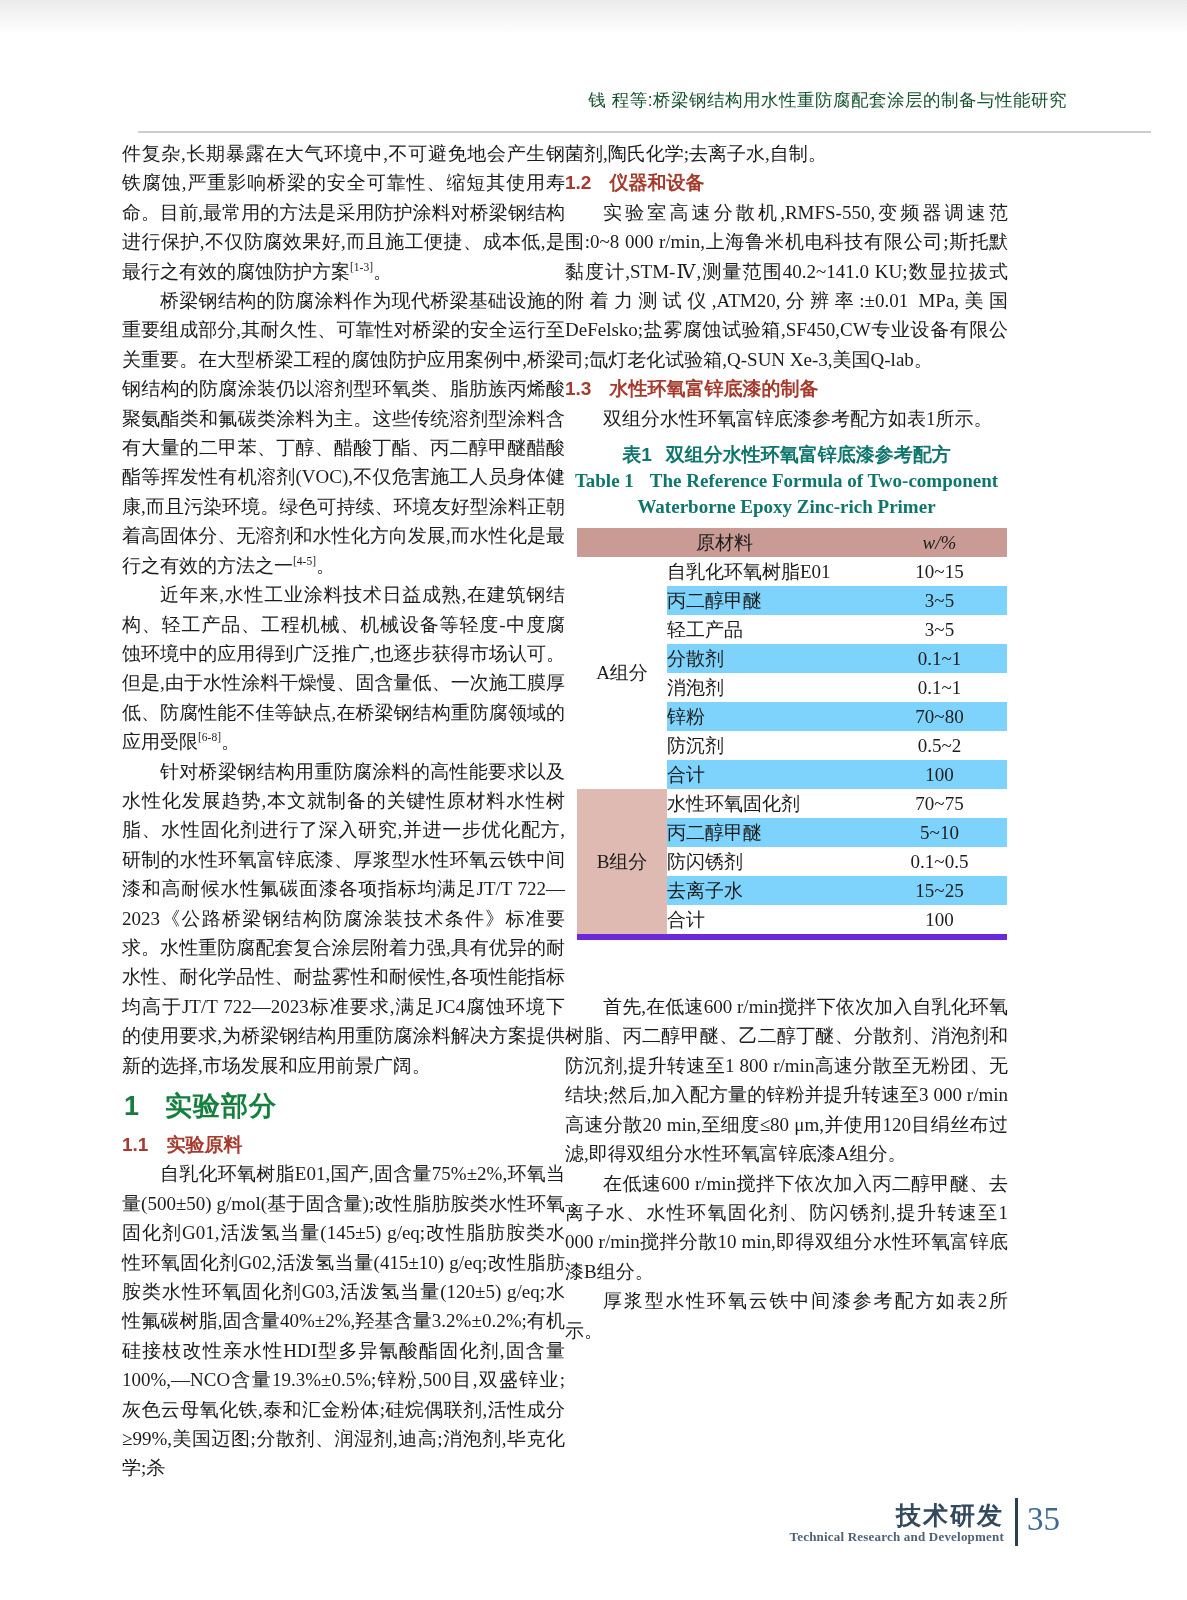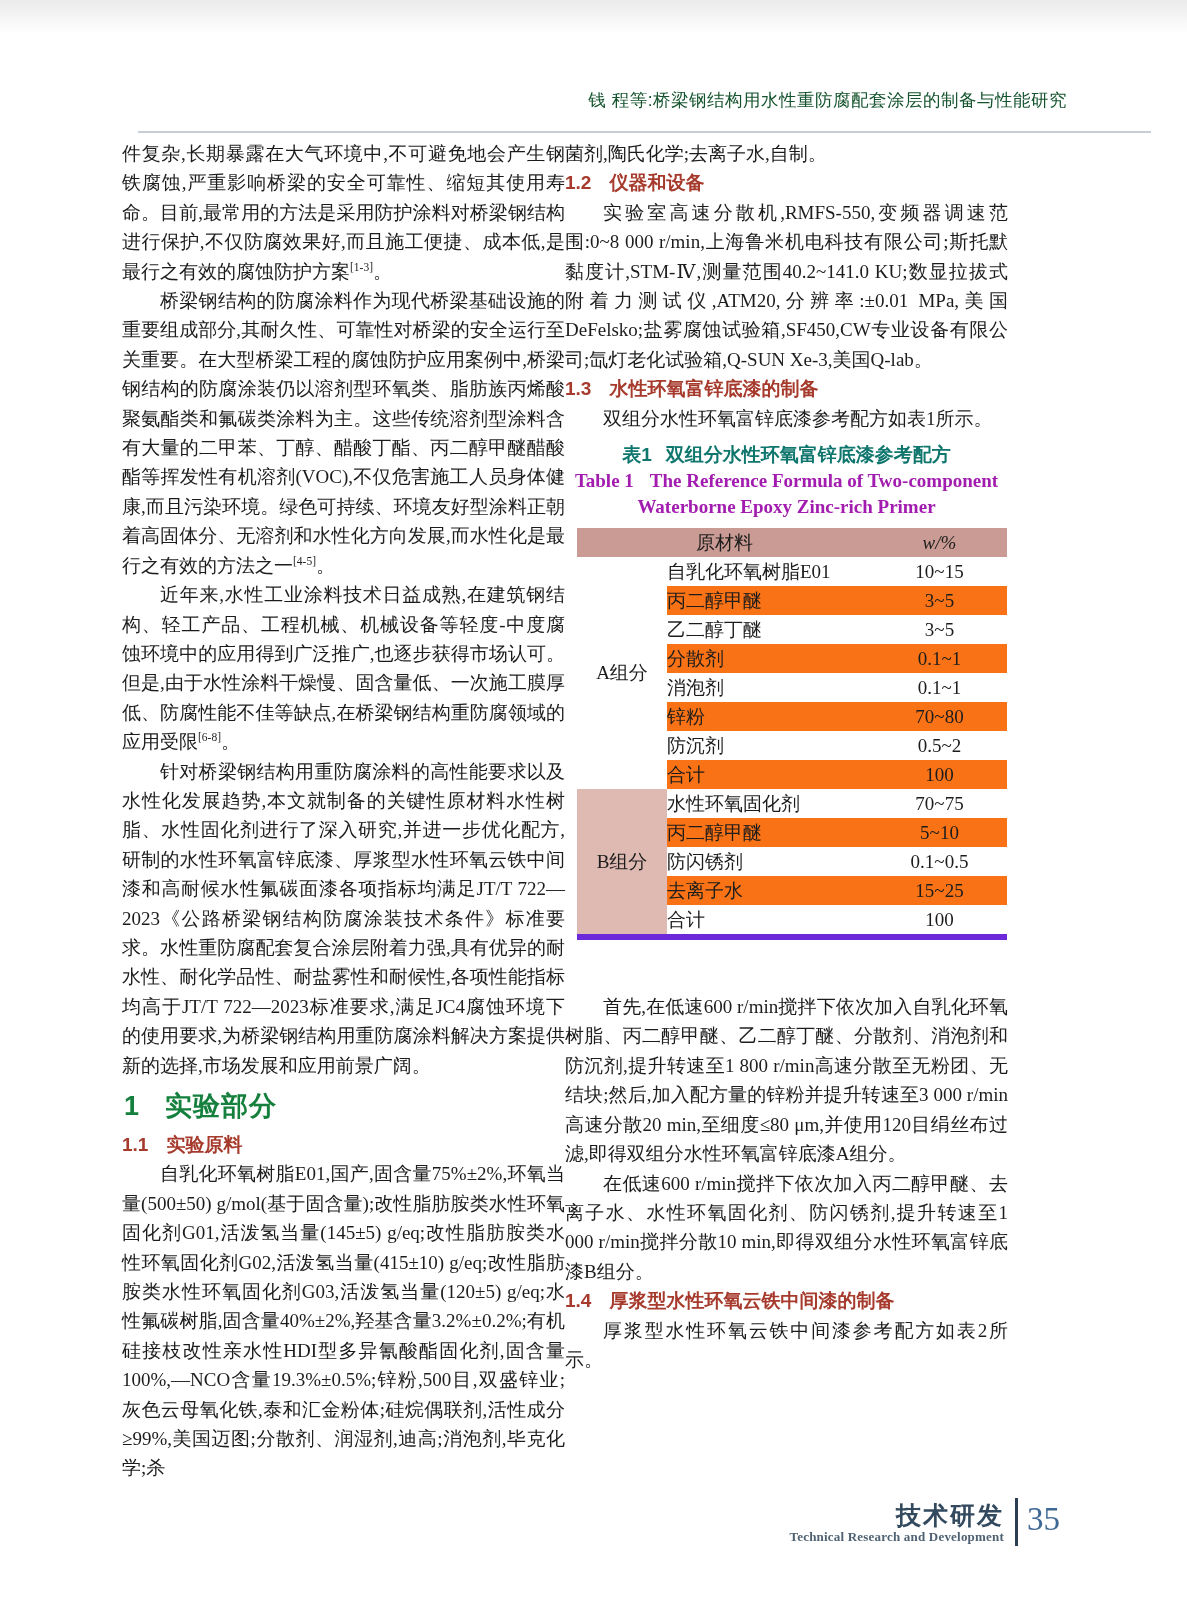--- a/index.html
+++ b/index.html
@@ -46,41 +46,41 @@
   h2.subsec .num { margin-right:18px; }
 
   .tbl-caption { text-align:center; margin-top:9px; }
   .cap-cn {
     font-family:"Liberation Sans","DejaVu Sans",sans-serif;
     font-weight:bold; font-size:19px; line-height:26px; color:#0f766e;
   }
   .cap-cn .cap-label { margin-right:14px; }
   .cap-en {
     font-family:"Liberation Serif","DejaVu Serif",serif;
-    font-weight:bold; font-size:19px; line-height:26px; color:#a21caf;
+    font-weight:bold; font-size:19px; line-height:26px; color:#0f766e;
   }
   .cap-en .cap-label { margin-right:16px; }
 
   table.t1 {
     border-collapse:collapse; table-layout:fixed;
     width:430px; margin:8px 0 0 12px;
     font-size:19px; border-bottom:6px solid #6d28d9;
   }
   table.t1 col.c-group { width:90px; }
   table.t1 col.c-mat   { width:205px; }
   table.t1 col.c-val   { width:135px; }
   table.t1 th, table.t1 td { padding:0; height:29px; font-weight:normal; }
   table.t1 thead th { background:#c99b94; }
   th.mat-h { text-align:center; }
   th.val-h { text-align:center; font-style:italic; }
   td.mat { text-align:left; padding-left:26px; }
   td.val { text-align:center; }
   td.group { text-align:center; vertical-align:middle; }
   td.gshade { background:#dfbab2; }
-  tr.stripe td.mat, tr.stripe td.val { background:#f97316; }
+  tr.stripe td.mat, tr.stripe td.val { background:#7dd3fc; }
 
   p.after-table { margin-top:52px !important; }
 
   .footer {
     position:absolute; top:1498px; right:127px;
     display:flex; align-items:center;
   }
   .footer-left { text-align:right; padding-top:2px; }
   .f-cn {
     font-family:"Liberation Sans","DejaVu Sans",sans-serif;
@@ -151,21 +151,21 @@
             <tr>
               <td class="group" rowspan="8">A组分</td>
               <td class="mat">自乳化环氧树脂E01</td>
               <td class="val">10~15</td>
             </tr>
             <tr class="stripe">
               <td class="mat">丙二醇甲醚</td>
               <td class="val">3~5</td>
             </tr>
             <tr>
-              <td class="mat">乙二醇丁醚</td>
+              <td class="mat">轻工产品</td>
               <td class="val">3~5</td>
             </tr>
             <tr class="stripe">
               <td class="mat">分散剂</td>
               <td class="val">0.1~1</td>
             </tr>
             <tr>
               <td class="mat">消泡剂</td>
               <td class="val">0.1~1</td>
             </tr>
@@ -201,21 +201,20 @@
             <tr>
               <td class="mat">合计</td>
               <td class="val">100</td>
             </tr>
           </tbody>
       </table>
 
       <p class="ind after-table">首先,在低速600 r/min搅拌下依次加入自乳化环氧树脂、丙二醇甲醚、乙二醇丁醚、分散剂、消泡剂和防沉剂,提升转速至1 800 r/min高速分散至无粉团、无结块;然后,加入配方量的锌粉并提升转速至3 000 r/min高速分散20 min,至细度≤80 μm,并使用120目绢丝布过滤,即得双组分水性环氧富锌底漆A组分。</p>
       <p class="ind">在低速600 r/min搅拌下依次加入丙二醇甲醚、去离子水、水性环氧固化剂、防闪锈剂,提升转速至1 000 r/min搅拌分散10 min,即得双组分水性环氧富锌底漆B组分。</p>
 
-      <h2 class="subsec"><span class="num">1.4</span><span>厚浆型水性环氧云铁中间漆的制备</span></h2>
       <p class="ind">厚浆型水性环氧云铁中间漆参考配方如表2所示。</p>
     </div>
   </div>
 
   <div class="footer">
     <div class="footer-left">
       <div class="f-cn">技术研发</div>
       <div class="f-en">Technical Research and Development</div>
     </div>
     <div class="f-bar"></div>

